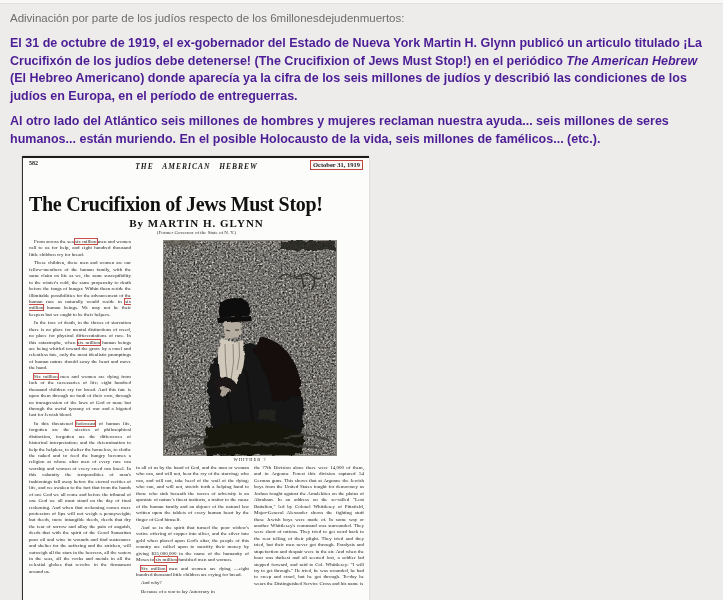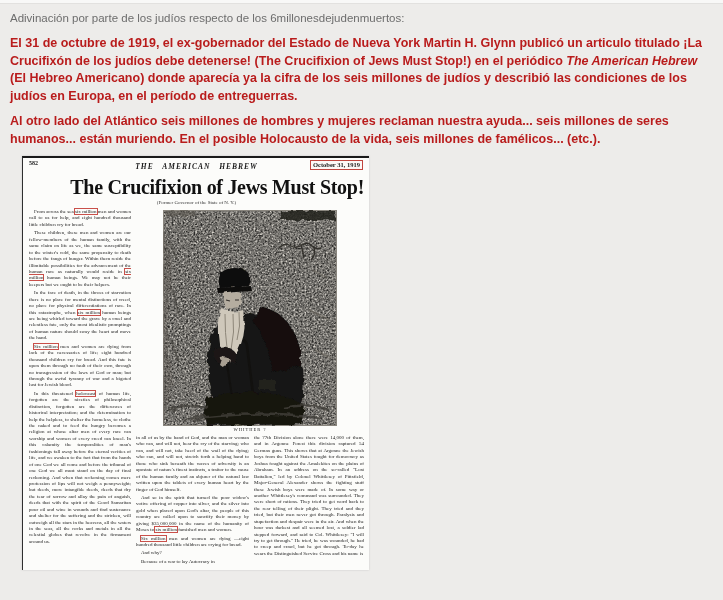--- a/index.html
+++ b/index.html
@@ -5,21 +5,21 @@
   * { margin:0; padding:0; box-sizing:border-box; }
   html,body { width:723px; height:600px; }
   body {
     background:#edecea;
     font-family:"Liberation Sans", sans-serif;
     overflow:hidden;
   }
   .top-strip { height:4px; background:#f8f8f7; border-bottom:1px solid #e2e1df; }
   .post { padding:8px 14px 0 10px; }
   .intro-line { font-size:11.5px; color:#6d6d6d; margin-bottom:11px; }
-  .para { font-size:12.5px; font-weight:bold; color:#b91c1c; line-height:1.4; margin-bottom:8px; width:700px; }
+  .para { font-size:12.5px; font-weight:bold; color:#4c1d95; line-height:1.4; margin-bottom:8px; width:700px; }
   .para .ital { font-style:italic; }
   .para.italic { }
 
   
   .scan {
     margin:3px 0 0 12px;
     width:347px;
     background:#fcfcfa;
     border-top:2px solid #1a1a1a;
     border-left:1px solid #2f2f2f;
@@ -29,21 +29,21 @@
     box-shadow:0 0 2px rgba(0,0,0,.15);
   }
   .masthead-row { position:relative; height:14px; }
   .pageno { position:absolute; left:0; top:1px; font-size:6px; font-weight:bold; letter-spacing:0; }
   .mast { text-align:center; font-style:italic; font-weight:bold; font-size:7.5px; letter-spacing:1px; word-spacing:6px; padding-top:3px; }
   .datebox {
     position:absolute; right:1px; top:1px;
     font-size:6.5px; font-weight:bold;
     border:1px solid #c0453e; padding:0 2px 1px 2px; color:#1c1c1c; background:#fdf8f6;
   }
-  .headline { text-align:right; font-weight:bold; font-size:20px; letter-spacing:-0.3px; white-space:nowrap; margin-top:3px; color:#111; }
+  .headline { text-align:left; font-weight:bold; font-size:20px; letter-spacing:-0.3px; white-space:nowrap; margin-top:20px; color:#111; }
   .byline { text-align:center; font-weight:bold; font-size:11px; letter-spacing:1px; margin-top:1px; color:#111; }
   .byline-note { text-align:center; font-size:5px; margin:1px 0 4px 0; color:#333; }
 
   .np-body { display:flex; gap:5px; }
   .col { font-size:5px; line-height:1.29; text-align:justify; color:#222; }
   .col-left { width:102px; flex:none; }
   .np-right { flex:1; }
   .photo { display:block; width:174px; height:216px; margin:1px auto 0 auto; }
   .photo-caption { text-align:center; font-size:4.5px; letter-spacing:1px; margin-top:1px; color:#222; }
   .lower-cols { display:flex; gap:5px; margin-top:3px; }
@@ -68,20 +68,21 @@
 
   <div class="scan">
 
     <div class="masthead-row">
       <span class="pageno">582</span>
       <div class="mast">THE AMERICAN HEBREW</div>
       <span class="datebox">October 31, 1919</span>
     </div>
 
     <div class="headline">The Crucifixion of Jews Must Stop!</div>
+    <div class="byline">By MARTIN H. GLYNN</div>
     <div class="byline-note">(Former Governor of the State of N. Y.)</div>
 
     <div class="np-body">
 
       <div class="col col-left">
         <p class="np"><span>From across the sea </span><span class="rbox">six million</span><span> men and women call to us for help, and eight hundred thousand little children cry for bread.</span></p>
         <p class="np"><span>These children, these men and women are our fellow-members of the human family, with the same claim on life as we, the same susceptibility to the winter's cold, the same propensity to death before the fangs of hunger. Within them reside the illimitable possibilities for the advancement of the human race as naturally would reside in </span><span class="rbox">six million</span><span> human beings. We may not be their keepers but we ought to be their helpers.</span></p>
         <p class="np"><span>In the face of death, in the throes of starvation there is no place for mental distinctions of creed, no place for physical differentiations of race. In this catastrophe, when </span><span class="rbox">six million</span><span> human beings are being whirled toward the grave by a cruel and relentless fate, only the most idealistic promptings of human nature should sway the heart and move the hand.</span></p>
         <p class="np"><span class="rbox">Six million</span><span> men and women are dying from lack of the necessaries of life; eight hundred thousand children cry for bread. And this fate is upon them through no fault of their own, through no transgression of the laws of God or man; but through the awful tyranny of war and a bigoted lust for Jewish blood.</span></p>
         <p class="np"><span>In this threatened </span><span class="rbox">holocaust</span><span> of human life, forgotten are the niceties of philosophical distinction, forgotten are the differences of historical interpretation; and the determination to help the helpless, to shelter the homeless, to clothe the naked and to feed the hungry becomes a religion at whose altar men of every race can worship and women of every creed can kneel. In this calamity the temporalities of man's fashionings fall away before the eternal verities of life, and we awaken to the fact that from the hands of one God we all come and before the tribunal of one God we all must stand on the day of final reckoning. And when that reckoning comes mere profession of lips will not weigh a pennyweight; but deeds, more intangible deeds, deeds that dry the tear of sorrow and allay the pain of anguish, deeds that with the spirit of the Good Samaritan pour oil and wine in wounds and find sustenance and shelter for the suffering and the stricken, will outweigh all the stars in the heavens, all the waters in the seas, all the rocks and metals in all the celestial globes that revolve in the firmament around us.</span></p>

